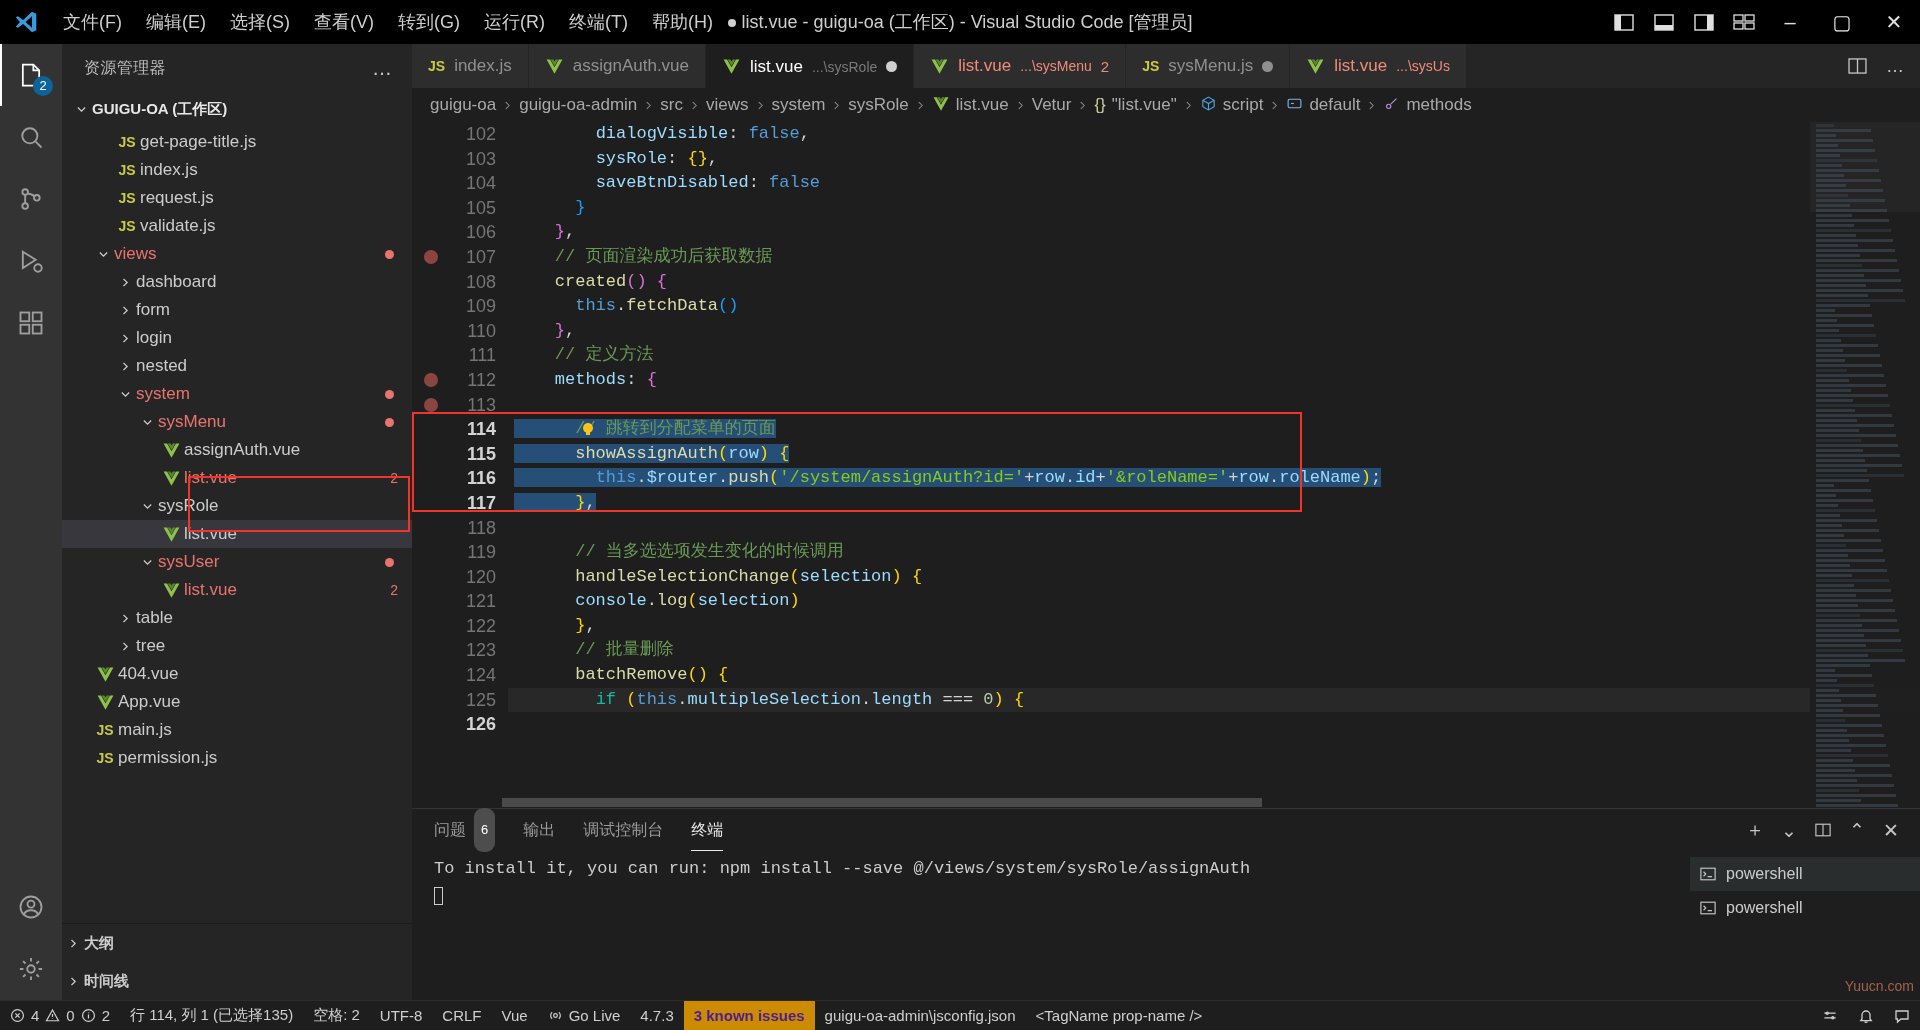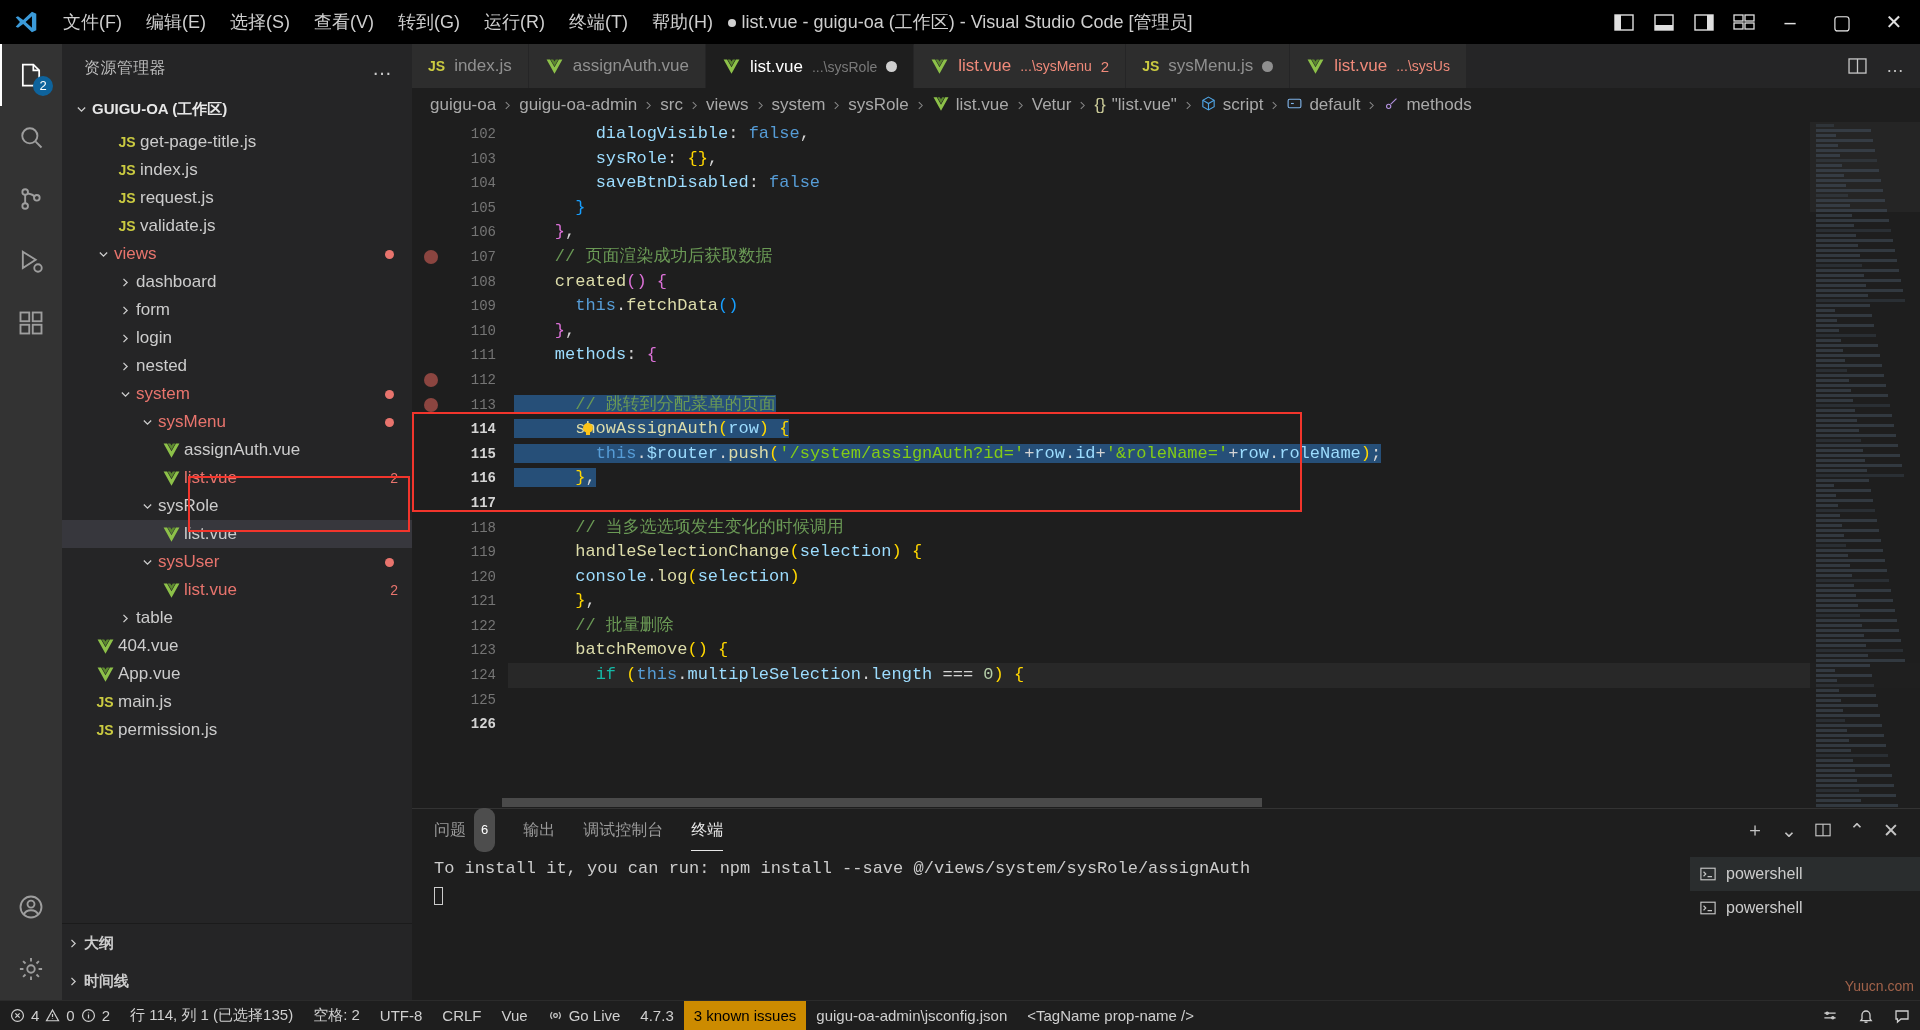--- a/index.html
+++ b/index.html
@@ -65,21 +65,21 @@
   .tabs-right{ margin-left:auto; display:flex; align-items:center; padding-right:6px; background:#252526; }
   .tab-act{ width:38px; height:44px; display:flex; align-items:center; justify-content:center; color:#c5c5c5; font-size:18px; }
 
   .breadcrumbs{ height:34px; background:#1e1e1e; display:flex; align-items:center; padding-left:18px; font-size:17px; color:#a9a9a9; gap:6px; flex:0 0 34px; white-space:nowrap; }
   .bsep{ color:#8a8a8a; font-size:15px; }
   .bitem{ display:flex; gap:6px; }
 
   .codearea{ flex:1 1 auto; min-height:0; display:flex; position:relative; overflow:hidden; }
   .glyphs{ width:38px; flex:0 0 38px; position:relative; }
   .bp{ position:absolute; left:12px; width:14px; height:14px; border-radius:50%; background:#8b4540; }
-  .gutter{ width:58px; flex:0 0 58px; text-align:right; padding-right:12px; color:#757575; font-family:Liberation Mono, monospace; font-size:14px; }
+  .gutter{ width:58px; flex:0 0 58px; text-align:right; padding-right:12px; color:#757575; font-family:Liberation Sans, sans-serif; font-size:18px; }
   .lineno{ height:24.6px; line-height:24.6px; }
   .lineno.cur{ color:#d4d4d4; font-weight:bold; }
   .codecol{ flex:1 1 auto; min-width:0; position:relative; font-family:"Liberation Mono", monospace; font-size:17px; }
   .cline{ height:24.6px; line-height:24.6px; white-space:pre; padding-left:6px; }
   .cline.sel .seg{ background:#264f78; }
   .cline.curline{ background:#282828; }
   .bulb{ position:absolute; left:72px; width:16px; height:16px; }
 
   
   .k{ color:#569cd6; }       
@@ -112,21 +112,21 @@
   .term{ flex:1 1 auto; padding:8px 0 0 22px; font-family:"Liberation Mono", monospace; font-size:17px; color:#cccccc; }
   .term-line{ height:28px; }
   .cursor-box{ display:inline-block; width:9px; height:18px; border:1px solid #cccccc; vertical-align:-3px; }
   .term-side{ width:230px; flex:0 0 230px; padding-top:6px; }
   .tside-item{ height:34px; display:flex; align-items:center; gap:10px; font-size:16px; color:#cccccc; padding-left:10px; }
   .tside-item.active{ background:#2a2d2e; }
 
   
   .statusbar{ height:30px; flex:0 0 30px; background:#1e1e1e; display:flex; align-items:center; font-size:15px; color:#cfcfcf; border-top:1px solid #2b2b2b; }
   .sb{ padding:0 10px; height:30px; display:flex; align-items:center; gap:6px; white-space:nowrap; }
-  .sb.warnbg{ background:#cc8b00; color:#000000; }
+  .sb.warnbg{ background:#cc8b00; color:#4c1d95;font-weight:bold; }
   .sb-right{ margin-left:auto; display:flex; align-items:center; }
 
   svg{ display:block; }
   .wm{ position:absolute; right:6px; bottom:36px; color:#b06a4f; font-size:14px; opacity:.9; font-family:"Liberation Sans",sans-serif; }
 </style>
 </head>
 <body>
 
 <div class="app">
 
@@ -405,20 +405,29 @@
             <span class="tbadge">2</span>
           </div>
           <div class="trow">
             <span style="display:inline-block;width:52px"></span>
             <span class="chev">
               <svg width="13" height="13" viewBox="0 0 16 16" fill="none" stroke="#ccc" stroke-width="1.6">
                 <path d="M5.5 3.5L10 8l-4.5 4.5"></path>
               </svg>
             </span>
             <span class="tlabel ">table</span>
+          </div>
+          <div class="trow">
+            <span style="display:inline-block;width:52px"></span>
+            <span class="chev">
+              <svg width="13" height="13" viewBox="0 0 16 16" fill="none" stroke="#ccc" stroke-width="1.6">
+                <path d="M5.5 3.5L10 8l-4.5 4.5"></path>
+              </svg>
+            </span>
+            <span class="tlabel ">tree</span>
           </div>
           <div class="trow">
             <span style="display:inline-block;width:30px"></span>
             <span class="ficon">
               <svg width="19" height="19" viewBox="0 0 24 24">
                 <path d="M2 3h4.4L12 13 17.6 3H22L12 21 2 3z" fill="#8dc149"></path>
                 <path d="M7.2 3h3.2L12 5.6 13.6 3h3.2L12 11.4 7.2 3z" fill="#5d8a2f"></path>
               </svg>
             </span>
             <span class="tlabel ">404.vue</span>
@@ -689,20 +698,21 @@
         <div class="codecol" id="codecol">
             <div class="cline">        <span class="prop">dialogVisible</span><span class="pl">:</span> <span class="k">false</span><span class="pl">,</span></div>
             <div class="cline">        <span class="prop">sysRole</span><span class="pl">:</span> <span class="pn1">{}</span><span class="pl">,</span></div>
             <div class="cline">        <span class="prop">saveBtnDisabled</span><span class="pl">:</span> <span class="k">false</span></div>
             <div class="cline">      <span class="pn3">}</span></div>
             <div class="cline">    <span class="pn2">}</span><span class="pl">,</span></div>
             <div class="cline">    <span class="cmt">// 页面渲染成功后获取数据</span></div>
             <div class="cline">    <span class="fn">created</span><span class="pn2">()</span> <span class="pn2">{</span></div>
             <div class="cline">      <span class="k">this</span><span class="pl">.</span><span class="fn">fetchData</span><span class="pn3">()</span></div>
             <div class="cline">    <span class="pn2">}</span><span class="pl">,</span></div>
+            <div class="cline">    <span class="cmt">// 定义方法</span></div>
             <div class="cline">    <span class="prop">methods</span><span class="pl">:</span> <span class="pn2">{</span></div>
             <div class="cline">      </div>
             <div class="cline sel"><span class="seg">      <span class="cmt">// 跳转到分配菜单的页面</span></span></div>
             <div class="bulb" style="top: 299.2px;">
               <svg width="16" height="16" viewBox="0 0 16 16">
                 <circle cx="8" cy="7" r="5" fill="#fcc419"></circle>
                 <rect x="6" y="11" width="4" height="3" fill="#fcc419"></rect>
               </svg>
             </div>
             <div class="cline sel"><span class="seg">      <span class="fn">showAssignAuth</span><span class="pn1">(</span><span class="prop">row</span><span class="pn1">)</span> <span class="pn1">{</span></span></div>

